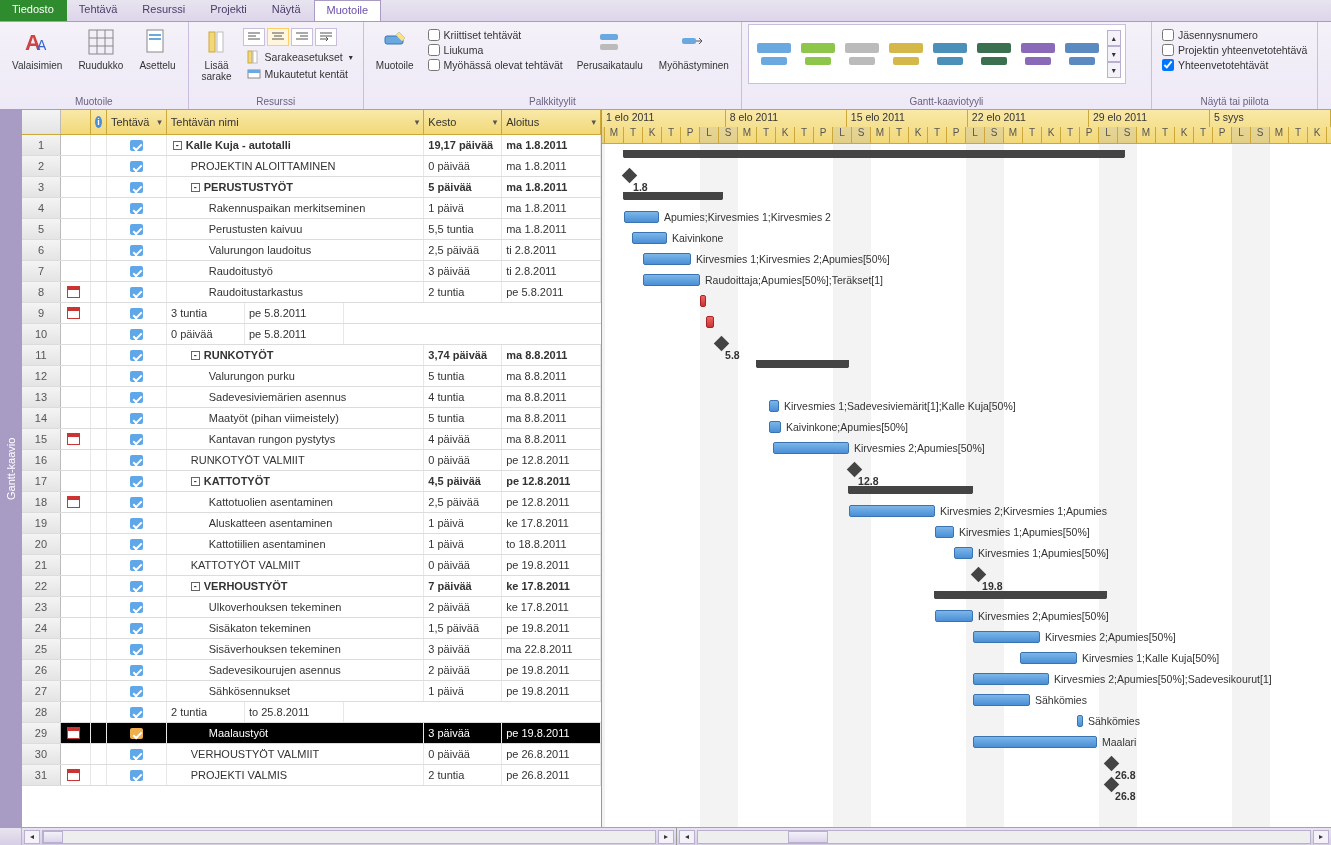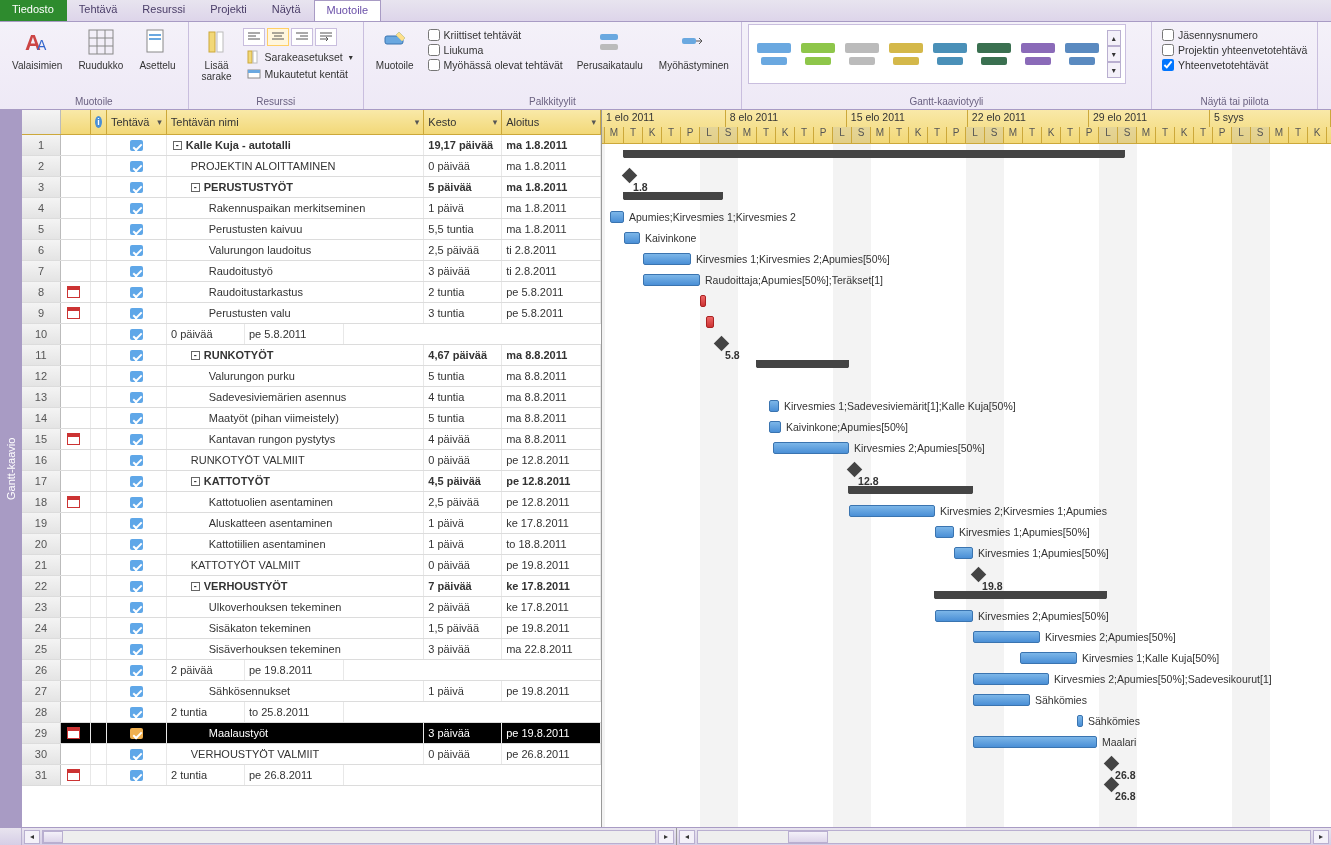--- a/index.html
+++ b/index.html
@@ -426,21 +426,20 @@
         </div>
         <div class="tr">
           <div class="rownum">9</div>
           <div class="td ind" style="width:30px;justify-content:center">
             <div class="cal-icon"></div>
           </div>
           <div class="td" style="width:16px"></div>
           <div class="td" style="width:60px;justify-content:center">
             <div class="indicator-icon" style=""></div>
           </div>
-          <div class="td " style="width:258px;padding-left:42px">Perustusten valu</div>
           <div class="td " style="width:78px">3 tuntia</div>
           <div class="td " style="width:99px">pe 5.8.2011</div>
         </div>
         <div class="tr">
           <div class="rownum">10</div>
           <div class="td ind" style="width:30px;justify-content:center"></div>
           <div class="td" style="width:16px"></div>
           <div class="td" style="width:60px;justify-content:center">
             <div class="indicator-icon" style=""></div>
           </div>
@@ -448,21 +447,21 @@
           <div class="td " style="width:99px">pe 5.8.2011</div>
         </div>
         <div class="tr">
           <div class="rownum">11</div>
           <div class="td ind" style="width:30px;justify-content:center"></div>
           <div class="td" style="width:16px"></div>
           <div class="td" style="width:60px;justify-content:center">
             <div class="indicator-icon" style=""></div>
           </div>
           <div class="td bold" style="width:258px;padding-left:24px"><span class="outline-btn">-</span>RUNKOTYÖT</div>
-          <div class="td bold" style="width:78px">4,67 päivää</div>
+          <div class="td bold" style="width:78px">3,74 päivää</div>
           <div class="td bold" style="width:99px">ma 8.8.2011</div>
         </div>
         <div class="tr">
           <div class="rownum">12</div>
           <div class="td ind" style="width:30px;justify-content:center"></div>
           <div class="td" style="width:16px"></div>
           <div class="td" style="width:60px;justify-content:center">
             <div class="indicator-icon" style=""></div>
           </div>
           <div class="td " style="width:258px;padding-left:42px">Valurungon purku</div>
@@ -616,20 +615,21 @@
           <div class="td " style="width:78px">3 päivää</div>
           <div class="td " style="width:99px">ma 22.8.2011</div>
         </div>
         <div class="tr">
           <div class="rownum">26</div>
           <div class="td ind" style="width:30px;justify-content:center"></div>
           <div class="td" style="width:16px"></div>
           <div class="td" style="width:60px;justify-content:center">
             <div class="indicator-icon" style=""></div>
           </div>
+          <div class="td " style="width:258px;padding-left:42px">Sadevesikourujen asennus</div>
           <div class="td " style="width:78px">2 päivää</div>
           <div class="td " style="width:99px">pe 19.8.2011</div>
         </div>
         <div class="tr">
           <div class="rownum">27</div>
           <div class="td ind" style="width:30px;justify-content:center"></div>
           <div class="td" style="width:16px"></div>
           <div class="td" style="width:60px;justify-content:center">
             <div class="indicator-icon" style=""></div>
           </div>
@@ -673,20 +673,21 @@
         </div>
         <div class="tr">
           <div class="rownum">31</div>
           <div class="td ind" style="width:30px;justify-content:center">
             <div class="cal-icon"></div>
           </div>
           <div class="td" style="width:16px"></div>
           <div class="td" style="width:60px;justify-content:center">
             <div class="indicator-icon" style=""></div>
           </div>
+          <div class="td " style="width:258px;padding-left:24px">PROJEKTI VALMIS</div>
           <div class="td " style="width:78px">2 tuntia</div>
           <div class="td " style="width:99px">pe 26.8.2011</div>
         </div>
       </div>
   </div>
 
   <div class="gantt-pane">
     <div class="gantt-head">
       <div class="gantt-head-row top" id="gantt-weeks">
           <div class="gh" style="width:136px">1 elo 2011</div>
@@ -785,26 +786,26 @@
         </div>
         <div class="gantt-row" style="top: 21px;">
           <div class="milestone" style="left:22px">
             <div class="ms-label" style="transform:rotate(-45deg);transform-origin:0 0;left:12px;top:7px">1.8</div>
           </div>
         </div>
         <div class="gantt-row" style="top: 42px;">
           <div class="summary" style="left:22px;width:98px"></div>
         </div>
         <div class="gantt-row" style="top: 63px;">
-          <div class="bar " style="left:8px;width:14px">
+          <div class="bar " style="left:22px;width:35px">
             <div class="bar-label">Apumies;Kirvesmies 1;Kirvesmies 2</div>
           </div>
         </div>
         <div class="gantt-row" style="top: 84px;">
-          <div class="bar " style="left:22px;width:16px">
+          <div class="bar " style="left:30px;width:35px">
             <div class="bar-label">Kaivinkone</div>
           </div>
         </div>
         <div class="gantt-row" style="top: 105px;">
           <div class="bar " style="left:41px;width:48px">
             <div class="bar-label">Kirvesmies 1;Kirvesmies 2;Apumies[50%]</div>
           </div>
         </div>
         <div class="gantt-row" style="top: 126px;">
           <div class="bar " style="left:41px;width:57px">

